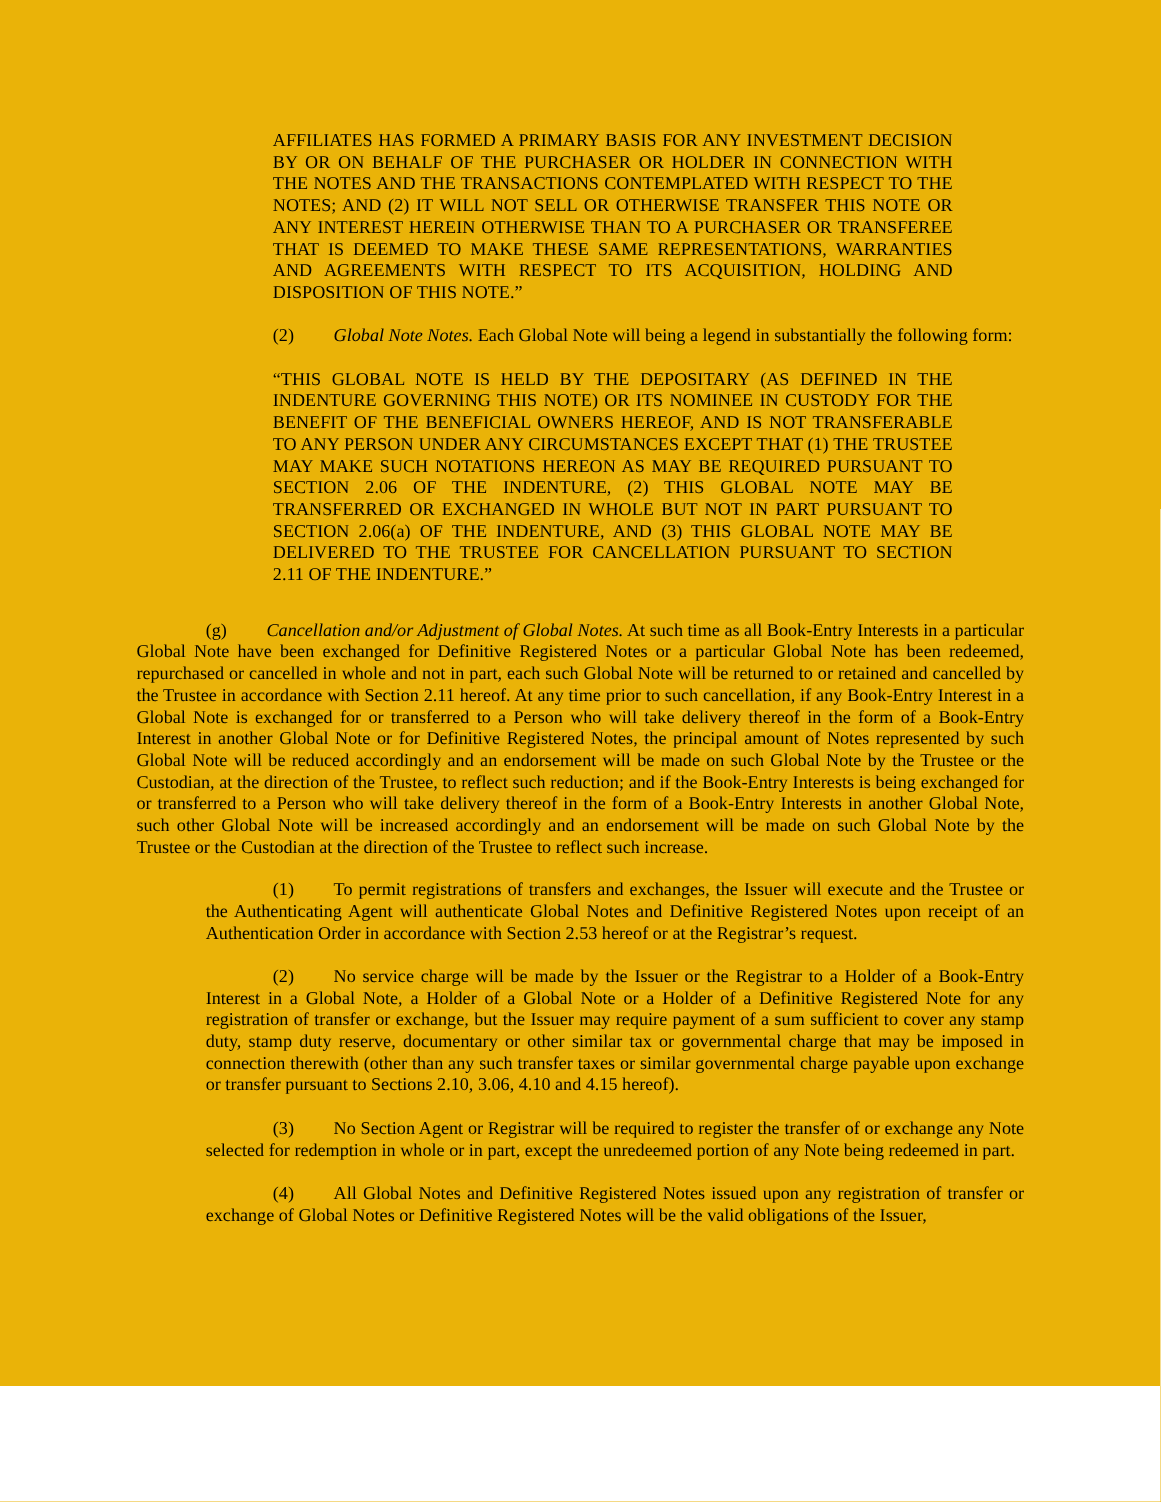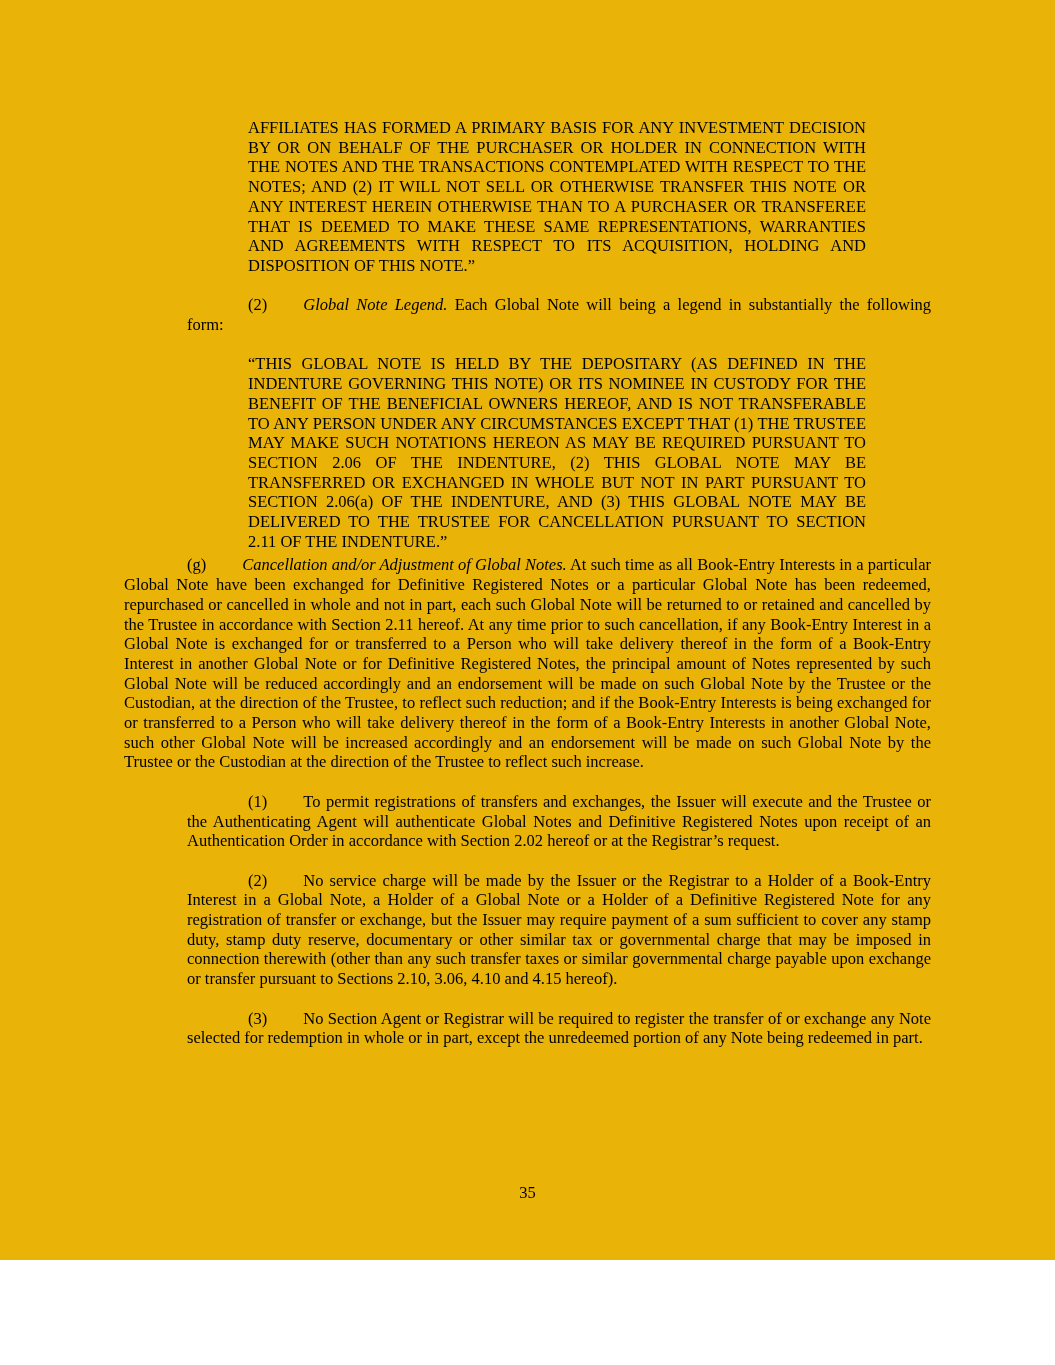--- a/index.html
+++ b/index.html
@@ -24,21 +24,21 @@
     margin: 0;
     text-align: justify;
   }
   .quote {
     margin: 19.7px 65px 0 124px;
   }
   .quote.first {
     margin-top: 0;
   }
   .body-para {
-    margin-top: 4px;
+    margin-top: 31px;
     text-indent: 63px;
   }
   .sub-para {
     margin: 19.7px 0 0 63px;
     text-indent: 61px;
   }
   .tab {
     display: inline-block;
     width: 36px;
   }
@@ -56,29 +56,29 @@
     color: #000000;
   }
 </style>
 </head>
 <body>
 
 <div class="page">
 
   <p class="quote first">AFFILIATES HAS FORMED A PRIMARY BASIS FOR ANY INVESTMENT DECISION BY OR ON BEHALF OF THE PURCHASER OR HOLDER IN CONNECTION WITH THE NOTES AND THE TRANSACTIONS CONTEMPLATED WITH RESPECT TO THE NOTES; AND (2) IT WILL NOT SELL OR OTHERWISE TRANSFER THIS NOTE OR ANY INTEREST HEREIN OTHERWISE THAN TO A PURCHASER OR TRANSFEREE THAT IS DEEMED TO MAKE THESE SAME REPRESENTATIONS, WARRANTIES AND AGREEMENTS WITH RESPECT TO ITS ACQUISITION, HOLDING AND DISPOSITION OF THIS NOTE.”</p>
 
-  <p class="sub-para"><span>(2)</span><span class="tab"></span><i class="title">Global Note Legend.</i> <span>Each Global Note will being a legend in substantially the following form:</span></p>
+  <p class="sub-para"><span>(2)</span><span class="tab"></span><i class="title">Global Note Notes.</i> <span>Each Global Note will being a legend in substantially the following form:</span></p>
 
   <p class="quote">“THIS GLOBAL NOTE IS HELD BY THE DEPOSITARY (AS DEFINED IN THE INDENTURE GOVERNING THIS NOTE) OR ITS NOMINEE IN CUSTODY FOR THE BENEFIT OF THE BENEFICIAL OWNERS HEREOF, AND IS NOT TRANSFERABLE TO ANY PERSON UNDER ANY CIRCUMSTANCES EXCEPT THAT (1) THE TRUSTEE MAY MAKE SUCH NOTATIONS HEREON AS MAY BE REQUIRED PURSUANT TO SECTION 2.06 OF THE INDENTURE, (2) THIS GLOBAL NOTE MAY BE TRANSFERRED OR EXCHANGED IN WHOLE BUT NOT IN PART PURSUANT TO SECTION 2.06(a) OF THE INDENTURE, AND (3) THIS GLOBAL NOTE MAY BE DELIVERED TO THE TRUSTEE FOR CANCELLATION PURSUANT TO SECTION 2.11 OF THE INDENTURE.”</p>
 
   <p class="body-para"><span>(g)</span><span class="tab"></span><i class="title">Cancellation and/or Adjustment of Global Notes.</i> <span>At such time as all Book-Entry Interests in a particular Global Note have been exchanged for Definitive Registered Notes or a particular Global Note has been redeemed, repurchased or cancelled in whole and not in part, each such Global Note will be returned to or retained and cancelled by the Trustee in accordance with Section 2.11 hereof. At any time prior to such cancellation, if any Book-Entry Interest in a Global Note is exchanged for or transferred to a Person who will take delivery thereof in the form of a Book-Entry Interest in another Global Note or for Definitive Registered Notes, the principal amount of Notes represented by such Global Note will be reduced accordingly and an endorsement will be made on such Global Note by the Trustee or the Custodian, at the direction of the Trustee, to reflect such reduction; and if the Book-Entry Interests is being exchanged for or transferred to a Person who will take delivery thereof in the form of a Book-Entry Interests in another Global Note, such other Global Note will be increased accordingly and an endorsement will be made on such Global Note by the Trustee or the Custodian at the direction of the Trustee to reflect such increase.</span></p>
 
 
-  <p class="sub-para"><span>(1)</span><span class="tab"></span><span>To permit registrations of transfers and exchanges, the Issuer will execute and the Trustee or the Authenticating Agent will authenticate Global Notes and Definitive Registered Notes upon receipt of an Authentication Order in accordance with Section 2.02 hereof or at the Registrar’s request.</span></p>
+  <p class="sub-para"><span>(1)</span><span class="tab"></span><span>To permit registrations of transfers and exchanges, the Issuer will execute and the Trustee or the Authenticating Agent will authenticate Global Notes and Definitive Registered Notes upon receipt of an Authentication Order in accordance with Section 2.53 hereof or at the Registrar’s request.</span></p>
 
   <p class="sub-para"><span>(2)</span><span class="tab"></span><span>No service charge will be made by the Issuer or the Registrar to a Holder of a Book-Entry Interest in a Global Note, a Holder of a Global Note or a Holder of a Definitive Registered Note for any registration of transfer or exchange, but the Issuer may require payment of a sum sufficient to cover any stamp duty, stamp duty reserve, documentary or other similar tax or governmental charge that may be imposed in connection therewith (other than any such transfer taxes or similar governmental charge payable upon exchange or transfer pursuant to Sections 2.10, 3.06, 4.10 and 4.15 hereof).</span></p>
 
   <p class="sub-para"><span>(3)</span><span class="tab"></span><span>No Section Agent or Registrar will be required to register the transfer of or exchange any Note selected for redemption in whole or in part, except the unredeemed portion of any Note being redeemed in part.</span></p>
 
+  <p class="sub-para"><span>(4)</span><span class="tab"></span><span>All Global Notes and Definitive Registered Notes issued upon any registration of transfer or exchange of Global Notes or Definitive Registered Notes will be the valid obligations of the Issuer,</span></p>
 
-  <div class="page-number">35</div>
 
 </div>
 
 </body></html>

